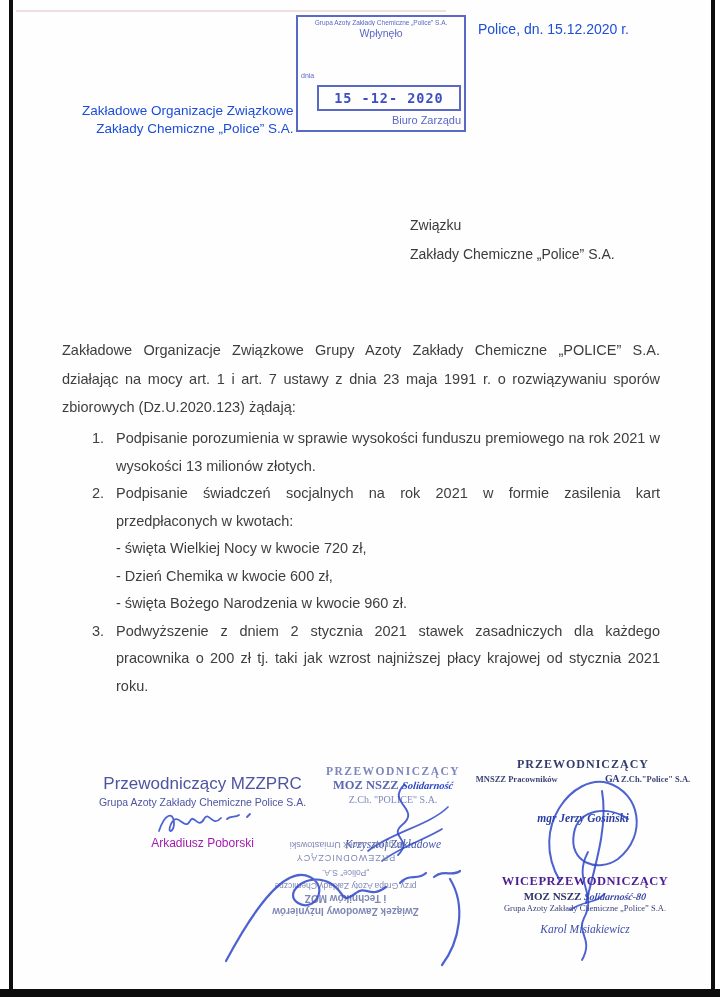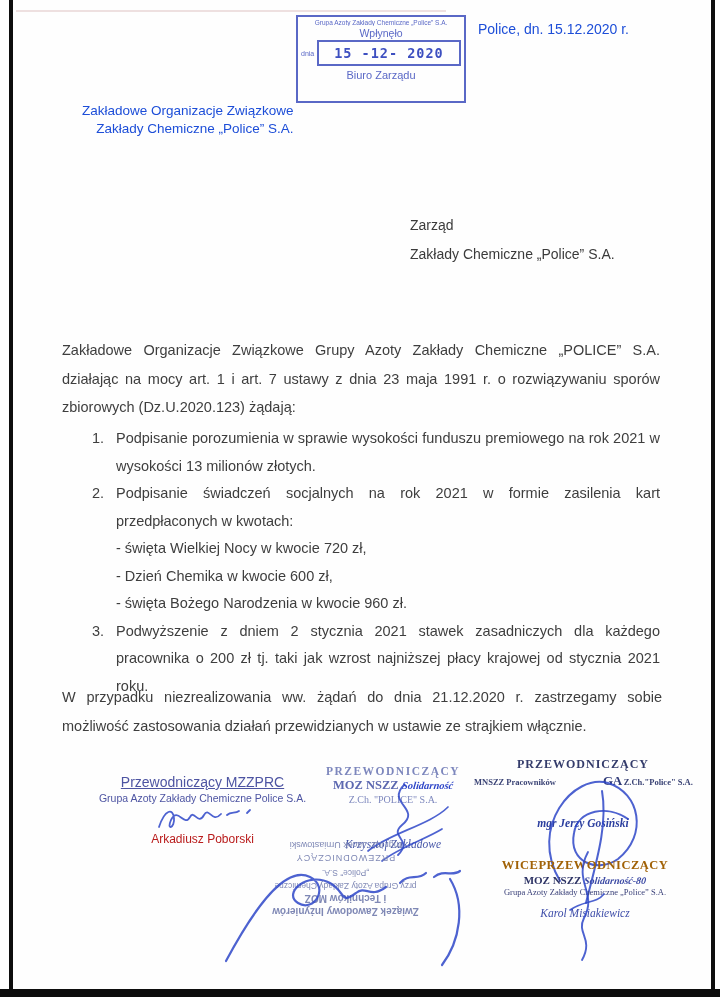--- a/index.html
+++ b/index.html
@@ -7,29 +7,29 @@
         font-family:"Liberation Sans",sans-serif;color:#3f3f3f;overflow:hidden;}
 
   
   .frame-left{position:absolute;left:9px;top:0;width:4px;height:997px;background:#0d0d0d;}
   .frame-right{position:absolute;left:711px;top:0;width:4px;height:997px;background:#0d0d0d;}
   .frame-bottom{position:absolute;left:0;top:989px;width:720px;height:8px;background:#0d0d0d;}
   .artifact-top{position:absolute;left:16px;top:10px;width:430px;height:2px;background:#e0c6c6;opacity:.55;}
 
   
   .stamp{position:absolute;left:296px;top:15px;width:160px;border:2px solid #5a68c6;
-         color:#5a68c6;text-align:center;padding:2px 3px 20px;}
+         color:#5a68c6;text-align:center;padding:2px 3px 4px;}
   .stamp-company{font-size:6.5px;white-space:nowrap;overflow:hidden;}
   .stamp-received{font-size:10.5px;margin-top:1px;}
   .stamp-date-row{display:flex;align-items:center;margin-top:1px;text-align:left;}
   .stamp-dnia{font-size:7px;width:16px;flex:none;}
   .stamp-date-box{flex:1;border:2px solid #5a68c6;padding:3px 2px;text-align:center;
                   font-family:"DejaVu Sans Mono",monospace;font-size:13.5px;font-weight:bold;
-                  color:#3d4fc0;letter-spacing:1px;white-space:nowrap;}
-  .stamp-office{font-size:11px;margin-top:3px;}
+                  color:#3d4fc0;letter-spacing:1px;white-space:nowrap;margin-top:45px;}
+  .stamp-office{font-size:11px;margin-top:3px;text-align:right;}
 
   .date-line{position:absolute;left:478px;top:21px;font-size:14px;color:#1d4ed8;}
 
   .sender{position:absolute;left:82px;top:102px;font-size:13.5px;line-height:17.5px;color:#1d4ed8;text-align:right;}
 
   .recipient{position:absolute;left:410px;top:216px;font-size:14px;color:#3b3b3b;line-height:19px;}
   .recipient .r1{margin-bottom:10px;}
 
   .intro{position:absolute;left:62px;top:336px;width:598px;margin:0;
          font-size:14.5px;line-height:28.5px;text-align:justify;color:#3e3e3e;}
@@ -43,58 +43,58 @@
 
   .closing{position:absolute;left:62px;top:683px;width:600px;margin:0;
            font-size:14.5px;line-height:28.5px;text-align:justify;color:#3e3e3e;}
 
   
   .sig{position:absolute;text-align:center;}
   .serif{font-family:"Liberation Serif",serif;}
   .script{font-family:"Liberation Serif",serif;font-style:italic;font-weight:bold;transform:skewX(-6deg);display:inline-block;}
 
   .sig-mzzprc{left:85px;top:774px;width:235px;color:#4d54a2;}
-  .sig-mzzprc .t{font-size:14px;text-decoration:underline;}
+  .sig-mzzprc .t{font-size:17px;}
   .sig-mzzprc .o{font-size:10.5px;margin-top:2px;}
   .sig-mzzprc svg{display:block;margin:-1px auto -3px;}
-  .sig-mzzprc .n{font-size:12px;color:#b91c1c;}
+  .sig-mzzprc .n{font-size:12px;color:#a21caf;}
 
   .sig-moz{left:314px;top:765px;width:158px;}
   .sig-moz .t{font-size:11.5px;font-weight:bold;letter-spacing:1.5px;color:#7d87bd;}
   .sig-moz .o{font-size:12.5px;font-weight:bold;color:#5c68b0;margin-top:1px;}
   .sig-moz .o .script{font-size:10.5px;color:#2e46c8;}
   .sig-moz .o2{font-size:10px;color:#7d87bd;margin-top:1px;}
   .sig-moz .n{font-size:11.5px;font-style:italic;color:#4656a8;margin-top:33px;}
   .sig-moz svg{position:absolute;left:28px;top:16px;}
 
   .sig-mnszz{left:474px;top:757px;width:218px;}
   .sig-mnszz .t{font-size:12px;font-weight:bold;letter-spacing:1px;color:#343c6b;}
   .sig-mnszz .o{font-size:8.5px;font-weight:bold;color:#3a4375;margin-top:1px;white-space:nowrap;}
-  .sig-mnszz .o .logo{font-size:13px;letter-spacing:-0.5px;color:#2f3a78;margin-left:45px;}
+  .sig-mnszz .o .logo{font-size:10px;letter-spacing:-0.5px;color:#2f3a78;margin-left:45px;}
   .sig-mnszz .n{font-size:11.5px;font-weight:bold;font-style:italic;color:#2c3f9f;margin-top:28px;}
   .sig-mnszz svg{position:absolute;left:42px;top:6px;}
 
   .sig-kontra{left:52px;top:876px;width:222px;color:#5d63a8;}
   .sig-kontra .t{font-size:11px;font-weight:bold;letter-spacing:.5px;}
   .sig-kontra .o{font-size:9.5px;margin-top:2px;}
   .sig-kontra .o2{font-size:9.5px;}
   .sig-kontra .n{font-size:11px;font-style:italic;margin-top:14px;color:#555fa8;}
   .sig-kontra svg{position:absolute;left:26px;top:6px;}
 
   .sig-zzit{left:243px;top:838px;width:205px;transform:rotate(180deg);
             color:#7f88b5;line-height:13px;}
   .sig-zzit .b{font-size:10px;font-weight:bold;}
   .sig-zzit .s{font-size:8.5px;}
   .sig-zzit .c{font-size:9px;letter-spacing:1px;margin-top:2px;}
   .sig-zzit .nm{font-size:9px;}
 
   .bigswirl{position:absolute;left:212px;top:843px;}
 
   .sig-sol80{left:478px;top:858px;width:214px;}
-  .sig-sol80 .t{font-size:12.5px;font-weight:bold;letter-spacing:.5px;color:#a16207;}
+  .sig-sol80 .t{font-size:12.5px;font-weight:bold;letter-spacing:.5px;color:#4c1d95;margin-top:16px;}
   .sig-sol80 .o{font-size:11px;font-weight:bold;color:#2e3465;margin-top:1px;}
   .sig-sol80 .o .script{font-size:10px;color:#3c4aa4;}
   .sig-sol80 .o2{font-size:8.5px;color:#3a4079;margin-top:1px;white-space:nowrap;}
   .sig-sol80 .n{font-size:11.5px;font-style:italic;color:#3d4ca8;margin-top:10px;}
   .sig-sol80 svg{position:absolute;left:74px;top:-10px;}
 
   .ink{stroke:#2e46c8;fill:none;stroke-linecap:round;opacity:.85;}
 </style>
 </head>
 <body>
@@ -116,21 +116,21 @@
   </div>
 
   <div class="date-line">Police, dn. 15.12.2020 r.</div>
 
   <div class="sender">
     <div>Zakładowe Organizacje Związkowe</div>
     <div>Zakłady Chemiczne „Police” S.A.</div>
   </div>
 
   <div class="recipient">
-    <div class="r1">Zarząd</div>
+    <div class="r1">Związku</div>
     <div>Zakłady Chemiczne „Police” S.A.</div>
   </div>
 
   <p class="intro">Zakładowe Organizacje Związkowe Grupy Azoty Zakłady Chemiczne „POLICE” S.A. działając na mocy art. 1 i art. 7 ustawy z dnia 23 maja 1991 r. o rozwiązywaniu sporów zbiorowych (Dz.U.2020.123) żądają:</p>
 
   <div class="demands">
     <div class="demand">
       <span class="num">1.</span>
       <span class="txt">Podpisanie porozumienia w sprawie wysokości funduszu premiowego na rok 2021 w wysokości 13 milionów złotych.</span>
     </div>
@@ -140,21 +140,20 @@
     </div>
     <div class="subitem">- święta Wielkiej Nocy w kwocie 720 zł,</div>
     <div class="subitem">- Dzień Chemika w kwocie 600 zł,</div>
     <div class="subitem">- święta Bożego Narodzenia w kwocie 960 zł.</div>
     <div class="demand">
       <span class="num">3.</span>
       <span class="txt">Podwyższenie z dniem 2 stycznia 2021 stawek zasadniczych dla każdego pracownika o 200 zł tj. taki jak wzrost najniższej płacy krajowej od stycznia 2021 roku.</span>
     </div>
   </div>
 
-  <p class="closing">W przypadku niezrealizowania ww. żądań do dnia 21.12.2020 r. zastrzegamy sobie możliwość zastosowania działań przewidzianych w ustawie ze strajkiem włącznie.</p>
 
   <div class="sig sig-mzzprc">
     <div class="t">Przewodniczący MZZPRC</div>
     <div class="o">Grupa Azoty Zakłady Chemiczne Police S.A.</div>
     <svg width="104" height="32" viewBox="0 0 104 32">
       <path class="ink" stroke-width="1.8" d="M8,24 C14,6 22,5 23,15 C24,25 15,28 20,17 C27,3 33,25 39,14 C43,6 47,23 53,12 C58,3 61,21 70,11 M76,12 C80,8 84,11 88,8"></path>
       <path class="ink" stroke-width="1.8" d="M96,10 l3,-3"></path>
     </svg>
     <div class="n">Arkadiusz Poborski</div>
   </div>

